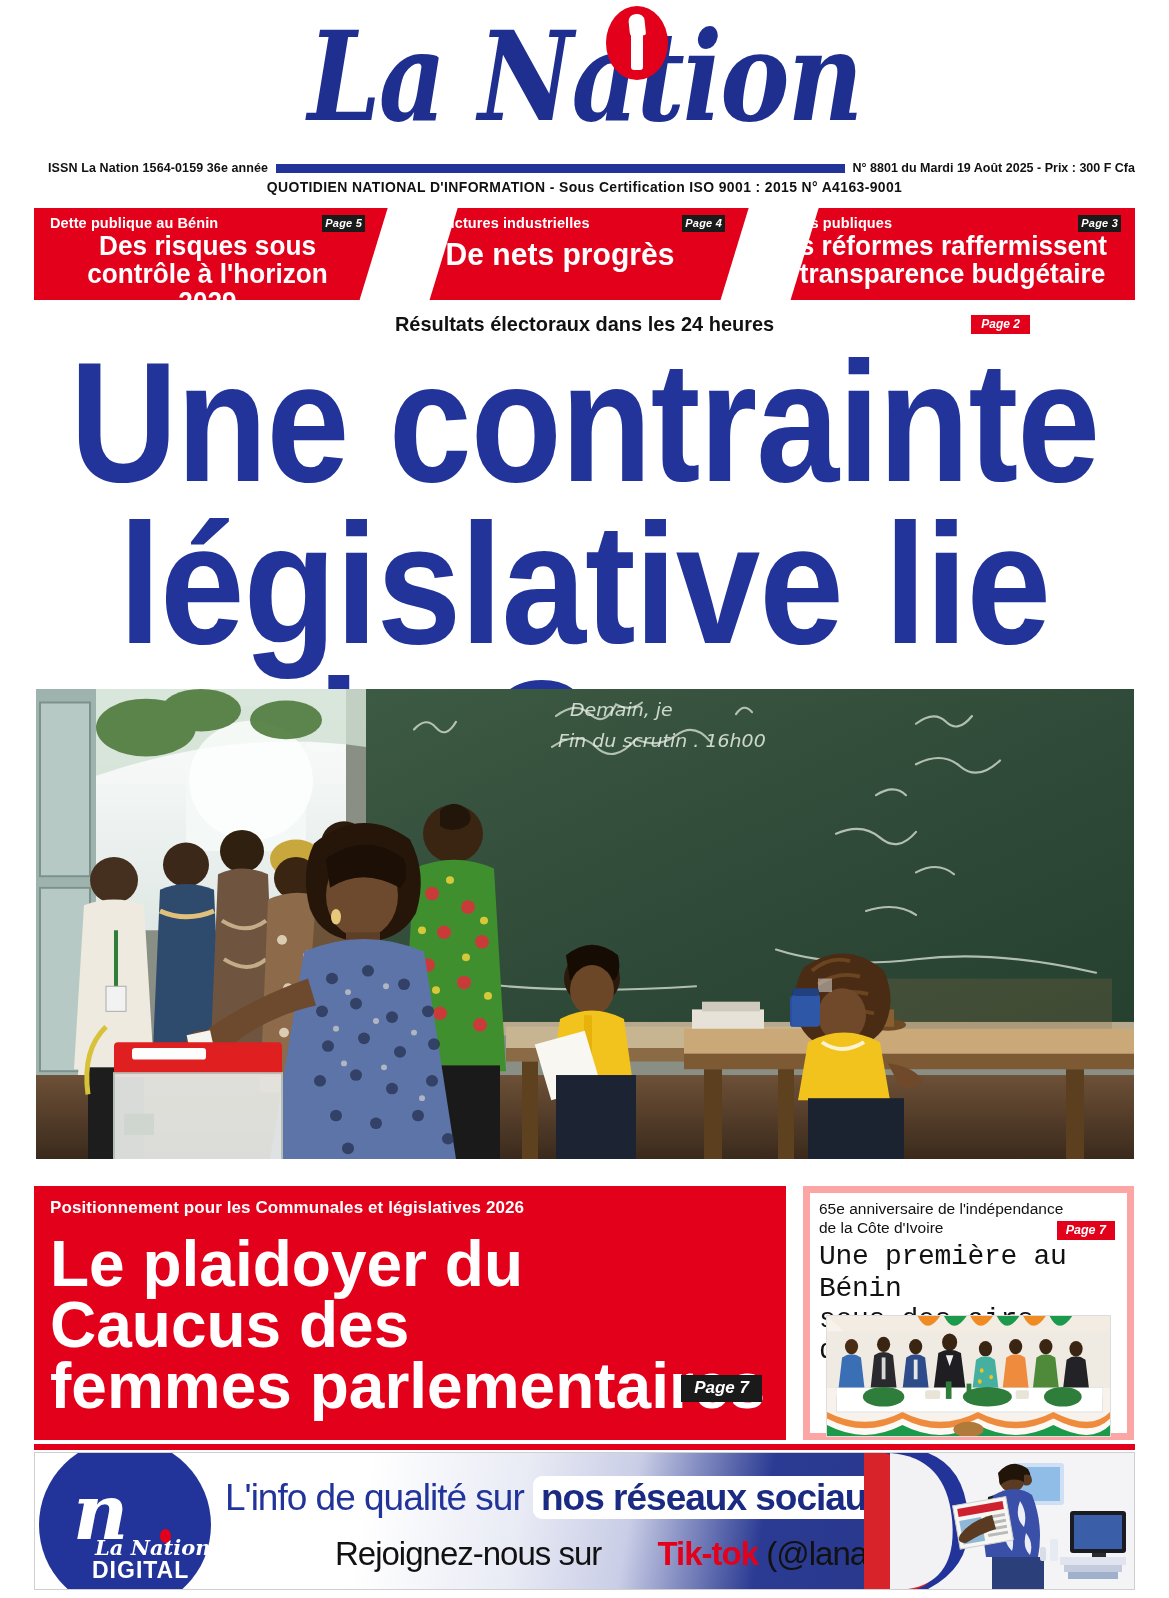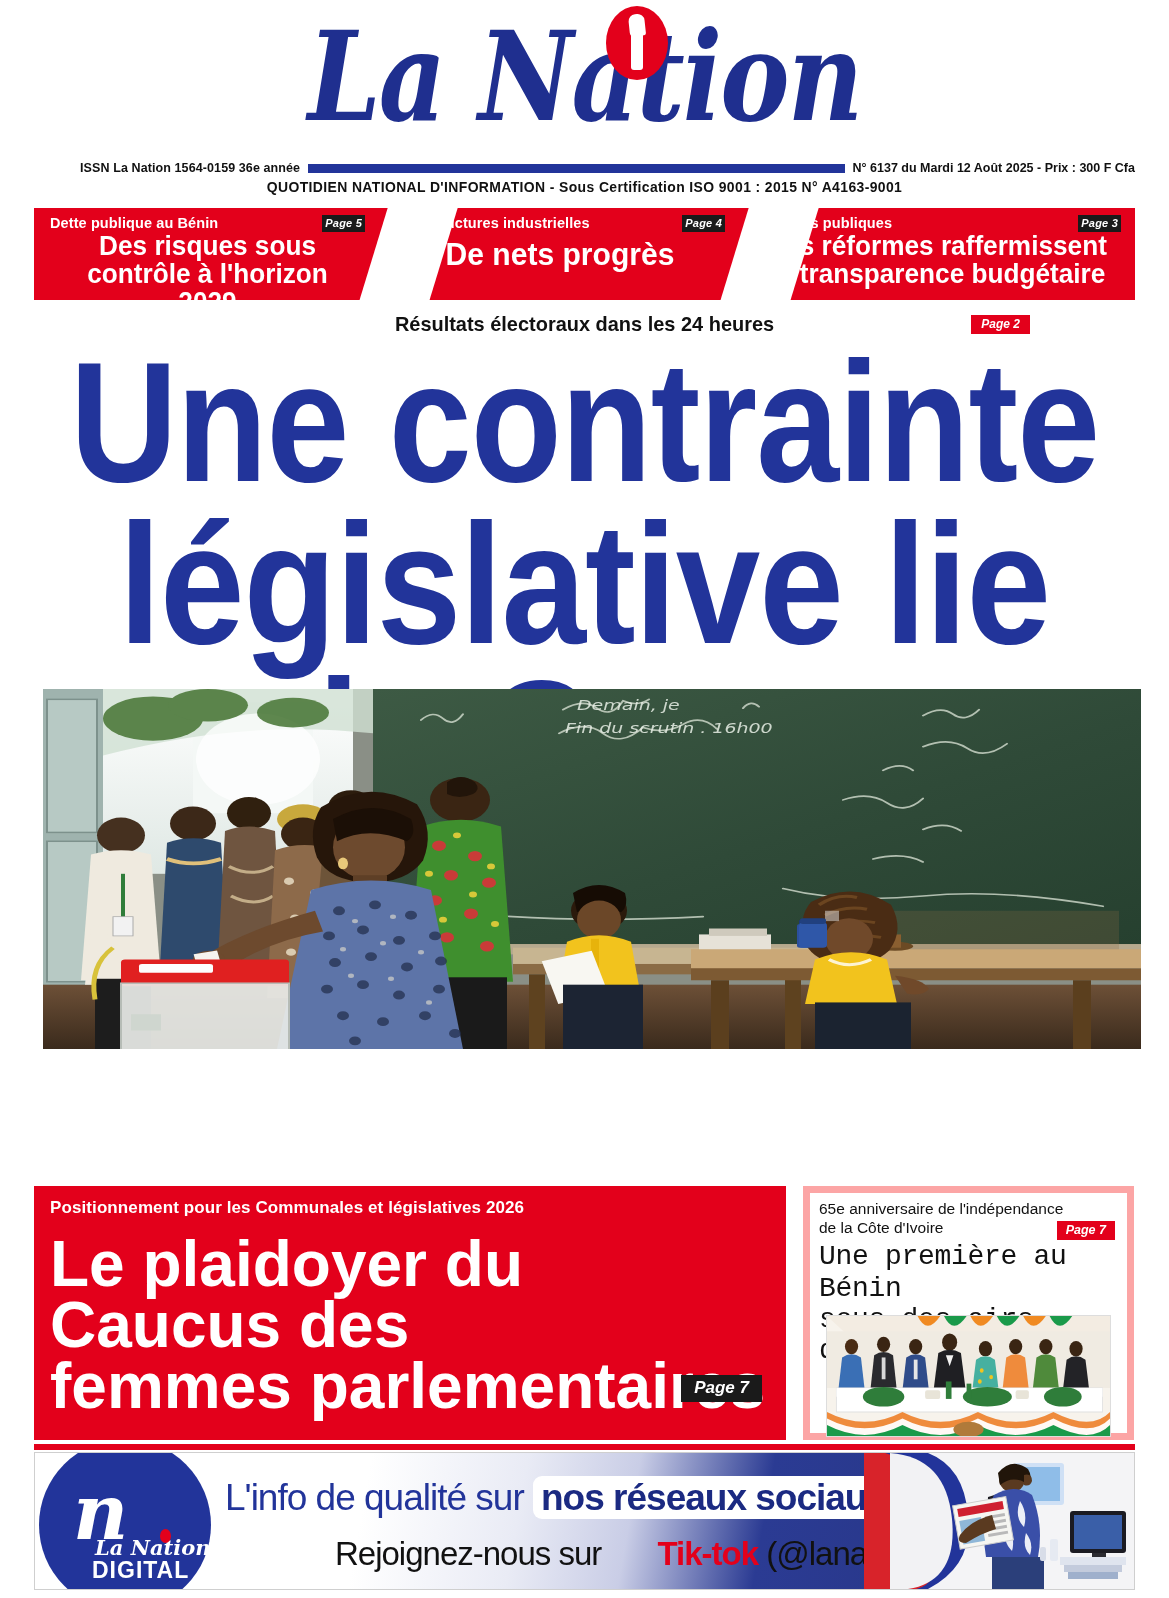--- a/index.html
+++ b/index.html
@@ -11,21 +11,21 @@
   .logo-text{font-family:"DejaVu Serif",serif;font-size:104px;font-weight:bold;font-style:italic;color:#1f2f8f;
              letter-spacing:-2px;line-height:1;transform:scaleY(1.18);position:relative;}
   .benin-map{position:absolute;left:606px;top:4px;width:62px;height:74px;background:#e3001b;border-radius:50%;}
   .benin-map::after{content:"";position:absolute;left:50%;top:10px;transform:translateX(-50%);
         width:12px;height:54px;background:#fff;border-radius:6px 6px 3px 3px;
         box-shadow:0 0 0 0 #fff;}
   .benin-map::before{content:"";position:absolute;left:50%;top:8px;transform:translateX(-50%) rotate(-6deg);
         width:16px;height:22px;background:#fff;border-radius:7px 7px 2px 4px;}
 
   .issn-row{position:absolute;left:0;right:0;top:158px;height:20px;display:flex;align-items:center;}
-  .issn-left{font-size:12.5px;font-weight:bold;color:#111;padding-left:48px;white-space:nowrap;letter-spacing:.1px;margin-left:32px;}
+  .issn-left{font-size:12.5px;font-weight:bold;color:#111;padding-left:48px;white-space:nowrap;letter-spacing:.1px;}
   .issn-bar{flex:1;height:9px;background:#22349a;margin:0 8px;}
   .issn-right{font-size:12.5px;font-weight:bold;color:#111;padding-right:34px;white-space:nowrap;}
   .tagline{position:absolute;left:0;right:0;top:178px;text-align:center;font-size:15px;font-weight:bold;
            color:#111;letter-spacing:.4px;font-family:"Liberation Sans Narrow","Liberation Sans",sans-serif;
            transform:scaleX(.93);}
 
   
   .teasers{position:absolute;left:34px;top:208px;width:1101px;height:92px;background:#e3001b;display:flex;overflow:hidden;}
   .teaser{position:relative;flex:0 0 auto;padding:7px 14px 0 16px;box-sizing:border-box;color:#fff;}
   .t1{width:345px;}
@@ -48,21 +48,21 @@
   .page2{position:absolute;right:139px;top:3px;background:#e3001b;color:#fff;font-size:12px;font-weight:bold;
          font-style:italic;padding:2px 10px 3px;margin-left:40px;}
 
   .headline{position:absolute;left:36px;right:36px;top:344px;color:#22349a;text-align:center;
             font-family:"Liberation Sans Narrow","Liberation Sans",sans-serif;font-weight:bold;}
   .hl-line{display:block;line-height:.92;letter-spacing:-1px;}
   .hl1{font-size:152px;transform:scaleX(.98) scaleY(1.12);transform-origin:center top;}
   .hl2{font-size:152px;transform:scaleX(1.0) scaleY(1.12);transform-origin:center top;margin-top:22px;}
 
   
-  .photo{position:absolute;left:43px;top:689px;width:1098px;height:360px;overflow:hidden;background:#e5e5e5;}
+  .photo{position:absolute;left:36px;top:689px;width:1098px;height:470px;overflow:hidden;background:#e5e5e5;}
   .photo svg{display:block;width:100%;height:100%;}
 
   
   .bottom-left{position:absolute;left:34px;top:1186px;width:752px;height:254px;background:#e3001b;color:#fff;
                box-sizing:border-box;padding:12px 16px 0;}
   .bl-kicker{font-size:17px;font-weight:bold;letter-spacing:.1px;}
   .bl-title{font-size:64px;font-weight:bold;line-height:.95;margin-top:16px;
             font-family:"Liberation Sans Narrow","Liberation Sans",sans-serif;transform:scaleX(1.0);}
   .bl-page{position:absolute;right:24px;bottom:38px;background:#1a1a1a;color:#fff;font-size:17px;font-weight:bold;
            font-style:italic;padding:3px 13px 4px;}
@@ -104,21 +104,21 @@
 <div class="masthead">
 
   <div class="logo-wrap">
     <div class="logo-text">La Nation</div>
     <div class="benin-map"></div>
   </div>
 
   <div class="issn-row">
     <div class="issn-left">ISSN La Nation 1564-0159  36e année</div>
     <div class="issn-bar"></div>
-    <div class="issn-right">N° 6137 du Mardi 12 Août  2025 - Prix : 300 F Cfa</div>
+    <div class="issn-right">N° 8801 du Mardi 19 Août  2025 - Prix : 300 F Cfa</div>
   </div>
 
   <div class="tagline">QUOTIDIEN  NATIONAL  D'INFORMATION - Sous Certification ISO 9001 : 2015 N° A4163-9001</div>
 </div>
 
 <div class="teasers">
 
   <div class="teaser t1">
     <div class="kicker">Dette publique au Bénin</div>
     <div class="ttl">Des risques sous contrôle à l'horizon 2029</div>

